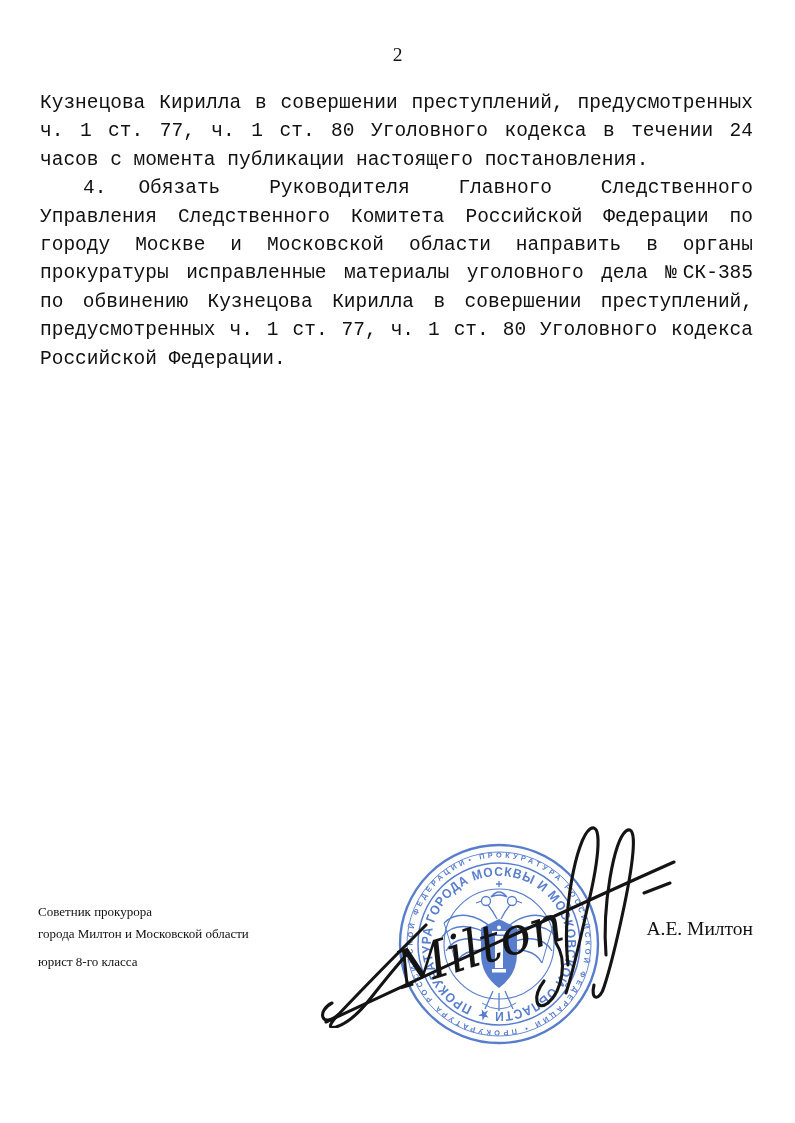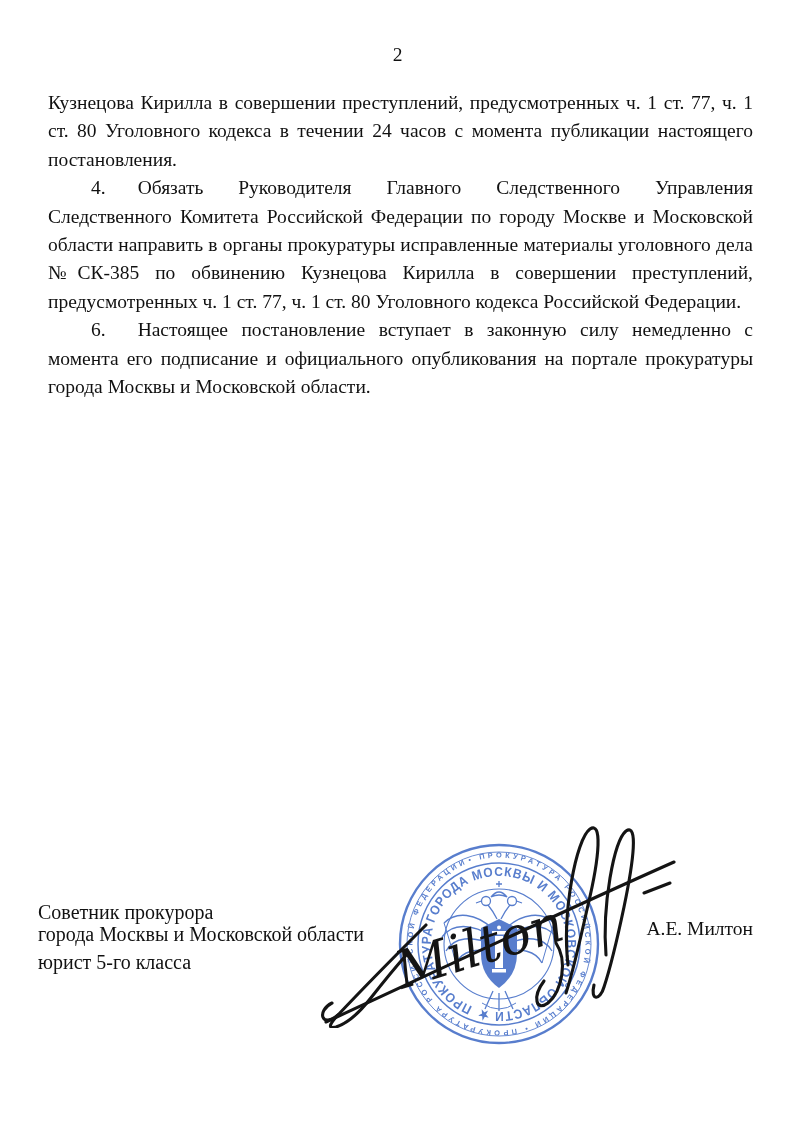--- a/index.html
+++ b/index.html
@@ -9,30 +9,31 @@
     background:#ffffff;
     overflow:hidden;
     font-family:"Liberation Serif", serif;
     color:#111;
   }
   .page-number{
     position:absolute;top:44px;left:0;width:100%;
     text-align:center;font-size:19.5px;
   }
   .body-text{
-    position:absolute;left:48px;right:42px;top:89px;
+    position:absolute;left:40px;right:42px;top:89px;
     font-size:19.5px;line-height:28.4px;
     text-align:justify;
+    font-family:Liberation Mono, monospace;
   }
   .body-text p{margin:0;padding:0;}
   .body-text .num{margin-left:43px;}
   .body-text .tab{display:inline-block;width:32px;}
   .sign-left{
     position:absolute;left:38px;top:901px;
-    font-size:20px;line-height:22px;white-space:nowrap;
+    font-size:13px;line-height:22px;white-space:nowrap;
   }
   .sign-left .rank{margin-top:6px;}
   .sign-name{
     position:absolute;right:42px;top:902px;
     font-size:19.5px;line-height:22px;white-space:nowrap;margin-top:16px;
   }
   .stamp{
     position:absolute;left:396px;top:841px;
     width:206px;height:206px;
     opacity:.92;z-index:1;
@@ -51,27 +52,26 @@
 </head>
 <body>
 
 <div class="page">
 
   <div class="page-number">2</div>
 
   <div class="body-text">
     <p><span>Кузнецова Кирилла в совершении преступлений, предусмотренных ч. 1 ст. 77, ч. 1 ст. 80 Уголовного кодекса в течении 24 часов с момента публикации настоящего постановления.</span></p>
     <p><span class="num">4.</span><span class="tab"></span><span>Обязать Руководителя Главного Следственного Управления Следственного Комитета Российской Федерации по городу Москве и Московской области направить в органы прокуратуры исправленные материалы уголовного дела №СК-385 по обвинению Кузнецова Кирилла в совершении преступлений, предусмотренных ч. 1 ст. 77, ч. 1 ст. 80 Уголовного кодекса Российской Федерации.</span></p>
-    <p><span class="num">6.</span><span class="tab"></span><span>Настоящее постановление вступает в законную силу немедленно с момента его подписание и официального опубликования на портале прокуратуры города Москвы и Московской области.</span></p>
   </div>
 
   <div class="sign-left">
     <div>Советник прокурора</div>
-    <div>города Москвы и Московской области</div>
-    <div class="rank">юрист 5-го класса</div>
+    <div>города Милтон и Московской области</div>
+    <div class="rank">юрист 8-го класса</div>
   </div>
 
   <div class="sign-name">А.Е. Милтон</div>
 
   <svg class="stamp" viewBox="0 0 206 206">
     <g stroke="#4a73c9" fill="none">
       <circle cx="103" cy="103" r="99" stroke-width="2.4"></circle>
       <circle cx="103" cy="103" r="92" stroke-width="0.9"></circle>
       <circle cx="103" cy="103" r="81" stroke-width="1.5"></circle>
       <circle cx="103" cy="103" r="55" stroke-width="1.1"></circle>

